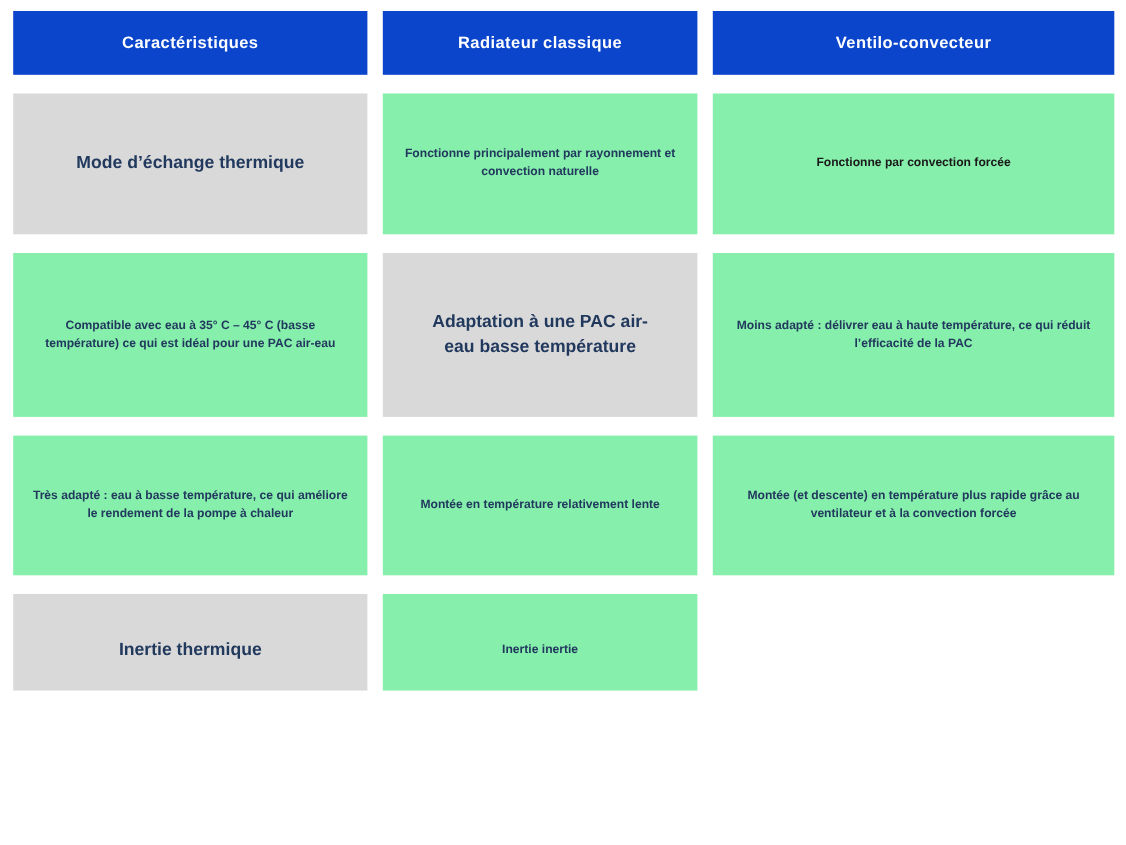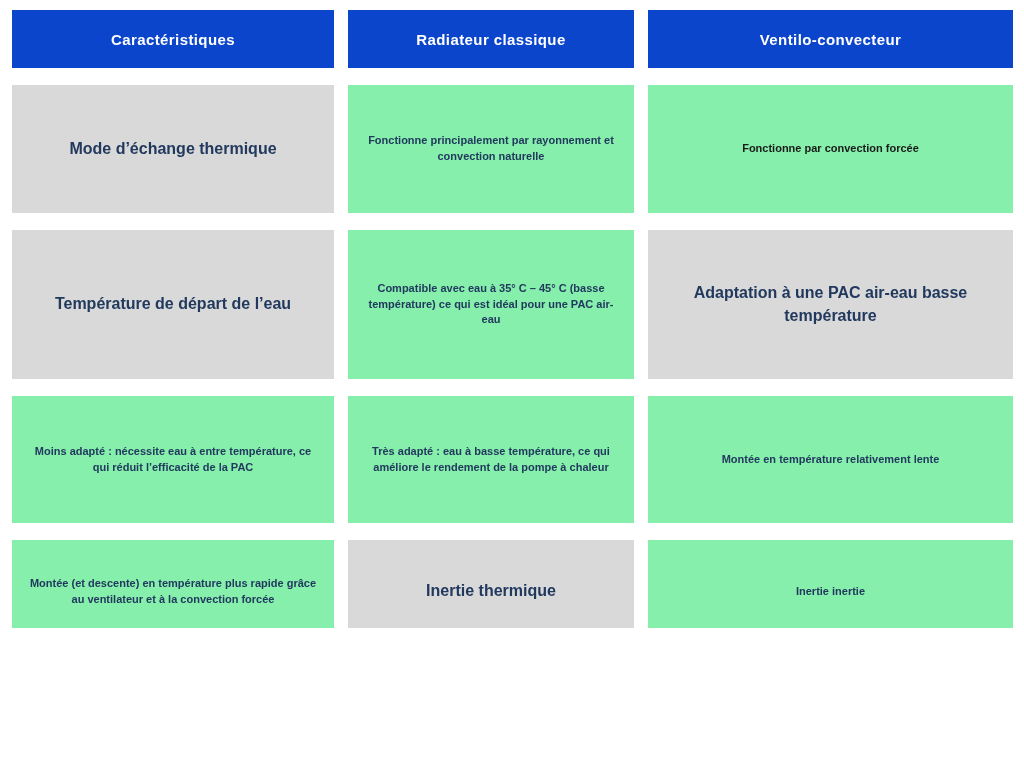--- a/index.html
+++ b/index.html
@@ -59,25 +59,24 @@
 <div class="page">
 
   <div class="cell header-cell">Caractéristiques</div>
   <div class="cell header-cell">Radiateur classique</div>
   <div class="cell header-cell">Ventilo-convecteur</div>
 
   <div class="cell label-cell">Mode d’échange thermique</div>
   <div class="cell value-cell">Fonctionne principalement par rayonnement et convection naturelle</div>
   <div class="cell value-cell text-black">Fonctionne par convection forcée</div>
 
-  <div class="cell label-cell">Température de départ de l’eau</div>
   <div class="cell value-cell">Compatible avec eau à 35° C – 45° C (basse température) ce qui est idéal pour une PAC air-eau</div>
 
   <div class="cell label-cell">Adaptation à une PAC air-eau basse température</div>
-  <div class="cell value-cell">Moins adapté : nécessite eau à entre température, ce qui réduit l’efficacité de la PAC</div>
+  <div class="cell value-cell">Moins adapté : délivrer eau à haute température, ce qui réduit l’efficacité de la PAC</div>
   <div class="cell value-cell">Très adapté : eau à basse température, ce qui améliore le rendement de la pompe à chaleur</div>
 
   <div class="cell value-cell">Montée en température relativement lente</div>
   <div class="cell value-cell">Montée (et descente) en température plus rapide grâce au ventilateur et à la convection forcée</div>
 
   <div class="cell label-cell">Inertie thermique</div>
   <div class="cell value-cell">Inertie inertie</div>
 
 </div>
 

